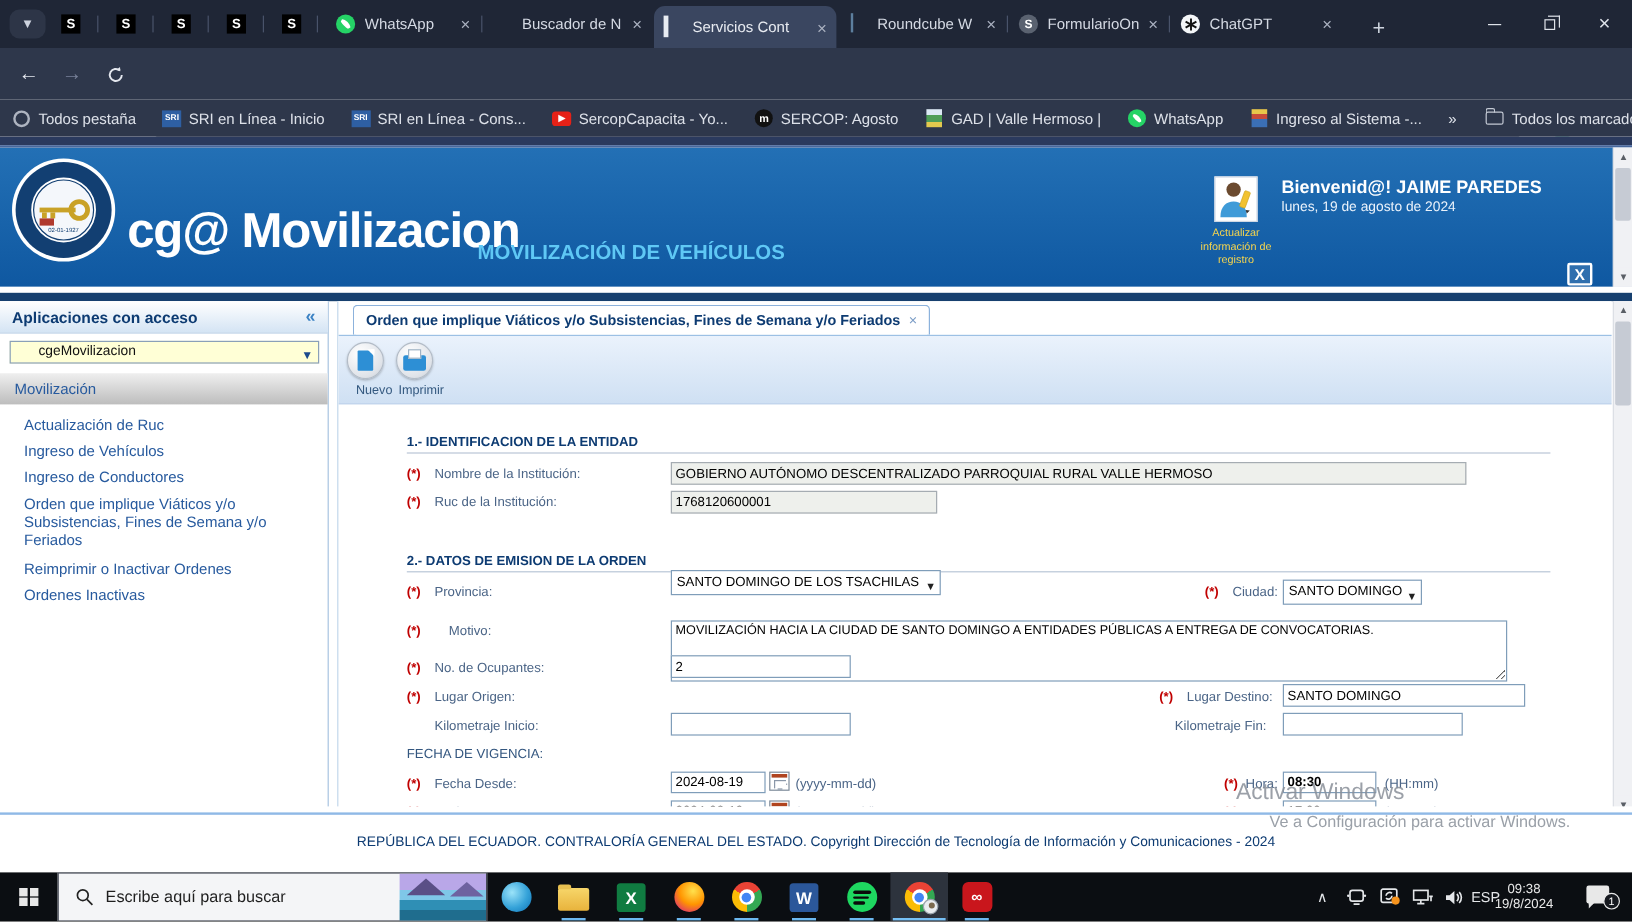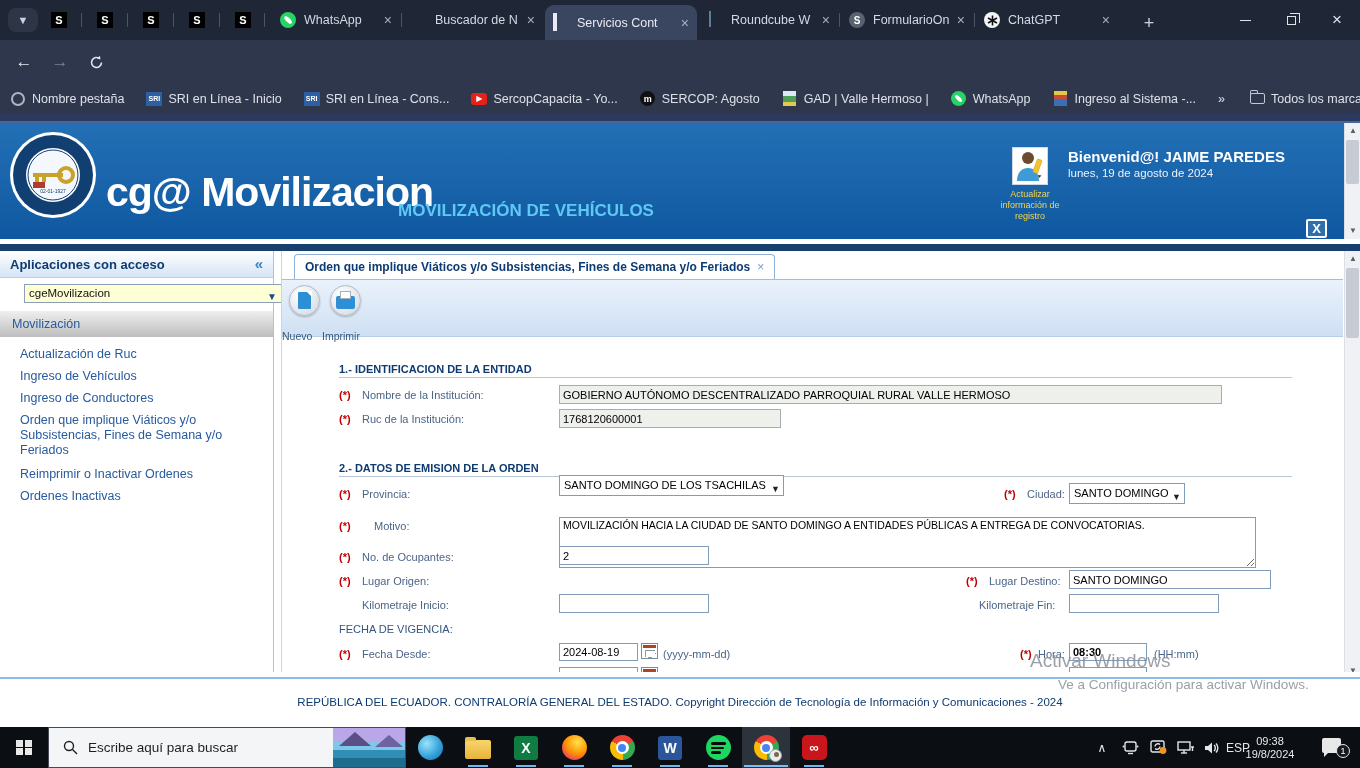--- a/index.html
+++ b/index.html
@@ -74,32 +74,32 @@
   .sbtn{position:absolute;left:0;width:16px;height:16px;background:#f0f1f4;color:#5a5f66;font-size:8px;text-align:center;line-height:16px}
   .sthumb{position:absolute;left:1px;width:13px;background:#c6cbd4;border-radius:2px}
   #band{position:absolute;left:0;top:125px;width:1360px;height:12px;background:#fff}
   #band::after{content:'';position:absolute;left:0;top:5px;width:1360px;height:7px;background:#17406f}
 
   
   #sidebar{position:absolute;left:0;top:137px;width:274px;height:428px;background:#fff;border-right:1px solid #a9c4e0}
   #sbhead{position:absolute;left:0;top:0;width:273px;height:27px;background:linear-gradient(#ffffff,#d4e4f4);border-bottom:1px solid #b9cfe6}
   #sbtitle{position:absolute;left:10px;top:6px;color:#0d3b72;font-size:13px;font-weight:bold}
   #sbcollapse{position:absolute;right:10px;top:4px;color:#3b82c4;font-size:15px;font-weight:bold}
-  #sbselect{position:absolute;left:24px;top:33px;width:258px;height:19px;background:#ffffd6;border:1px solid #8aa0b8;font-size:11.5px;color:#111;line-height:17px;padding-left:4px}
+  #sbselect{position:absolute;left:8px;top:33px;width:258px;height:19px;background:#ffffd6;border:1px solid #8aa0b8;font-size:11.5px;color:#111;line-height:17px;padding-left:23px}
   #sbselect .chev{position:absolute;right:4px;top:3px;color:#1c4a8c;font-size:10px}
   #sbgroup{position:absolute;left:0;top:60px;width:273px;height:26px;background:linear-gradient(#efefef,#bdbdbd);color:#275a9e;font-size:12.5px;line-height:26px;padding-left:12px}
   .sbitem{position:absolute;left:20px;width:240px;color:#275a9e;font-size:12.5px;line-height:15px}
 
   
   #content{position:absolute;left:281px;top:137px;width:1062px;height:428px;background:#fff;border-left:1px solid #c3d7ec;overflow:hidden}
   #modtab{position:absolute;left:12px;top:3px;height:25px;background:#fff;border:1px solid #8cb2dc;border-bottom:none;border-radius:4px 4px 0 0;display:flex;align-items:center;padding:0 10px;color:#0d3b72;font-size:12px;font-weight:bold}
   #modtab .mclose{margin-left:7px;color:#7a9cc6;font-weight:normal;font-size:12px}
   #btnbar{position:absolute;left:0;top:28px;width:1062px;height:58px;background:linear-gradient(#eaf2fc,#cfe0f3);border-top:1px solid #9cc0e4;border-bottom:1px solid #b6cde9}
   .toolbtn{position:absolute;top:5px;width:31px;height:31px;border-radius:50%;background:radial-gradient(circle at 35% 30%,#ffffff,#dfe3e9 70%,#c6ccd4);border:1px solid #b3bcc7;box-shadow:0 1px 2px rgba(0,0,0,.25);display:flex;align-items:center;justify-content:center}
-  .toolbl{position:absolute;top:50px;font-size:10.5px;color:#33587f;text-align:left}
+  .toolbl{position:absolute;top:39px;font-size:10.5px;color:#33587f;text-align:right}
   .docico{width:13px;height:17px;background:#2d8fd5;border-radius:1px;position:relative}
   .docico::before{content:'';position:absolute;right:-1px;top:-1px;border:3px solid #fff;border-left-color:transparent;border-bottom-color:transparent}
   .prnico{width:19px;height:13px;background:#2d8fd5;border-radius:2px;position:relative;margin-top:4px}
   .prnico::before{content:'';position:absolute;left:4px;top:-5px;width:9px;height:6px;background:#fff;border:1px solid #9fb2c4}
   .lbl{position:absolute;color:#4b6587;font-size:11px;white-space:nowrap}
   .star{position:absolute;color:#c00000;font-size:11px;font-weight:bold;white-space:nowrap}
   .sechead{position:absolute;color:#0d3b72;font-size:11px;font-weight:bold;white-space:nowrap}
   .secline{position:absolute;height:1px;background:#b9c6d6}
   .finput{position:absolute;border:1px solid #7f9db9;background:#fff;font-family:"Liberation Sans",sans-serif;font-size:11px;color:#000;padding:0 3px;height:19px}
   .ro{background:#eef0ec;border-color:#a5acb2}
@@ -257,21 +257,21 @@
     </div>
     <div id="avatarbtn"></div>
     <div id="menubtn">⋮</div>
   </div>
 
   <div id="bookmarks">
     <span class="bm">
         <span class="bicon">
           <span class="ic-globe"></span>
         </span>
-        <span>Nombre pestaña</span>
+        <span>Todos pestaña</span>
       </span>
     <span class="bm">
         <span class="bicon">
           <span class="ic-sri">SRI</span>
         </span>
         <span>SRI en Línea - Inicio</span>
       </span>
     <span class="bm">
         <span class="bicon">
           <span class="ic-sri">SRI</span>

